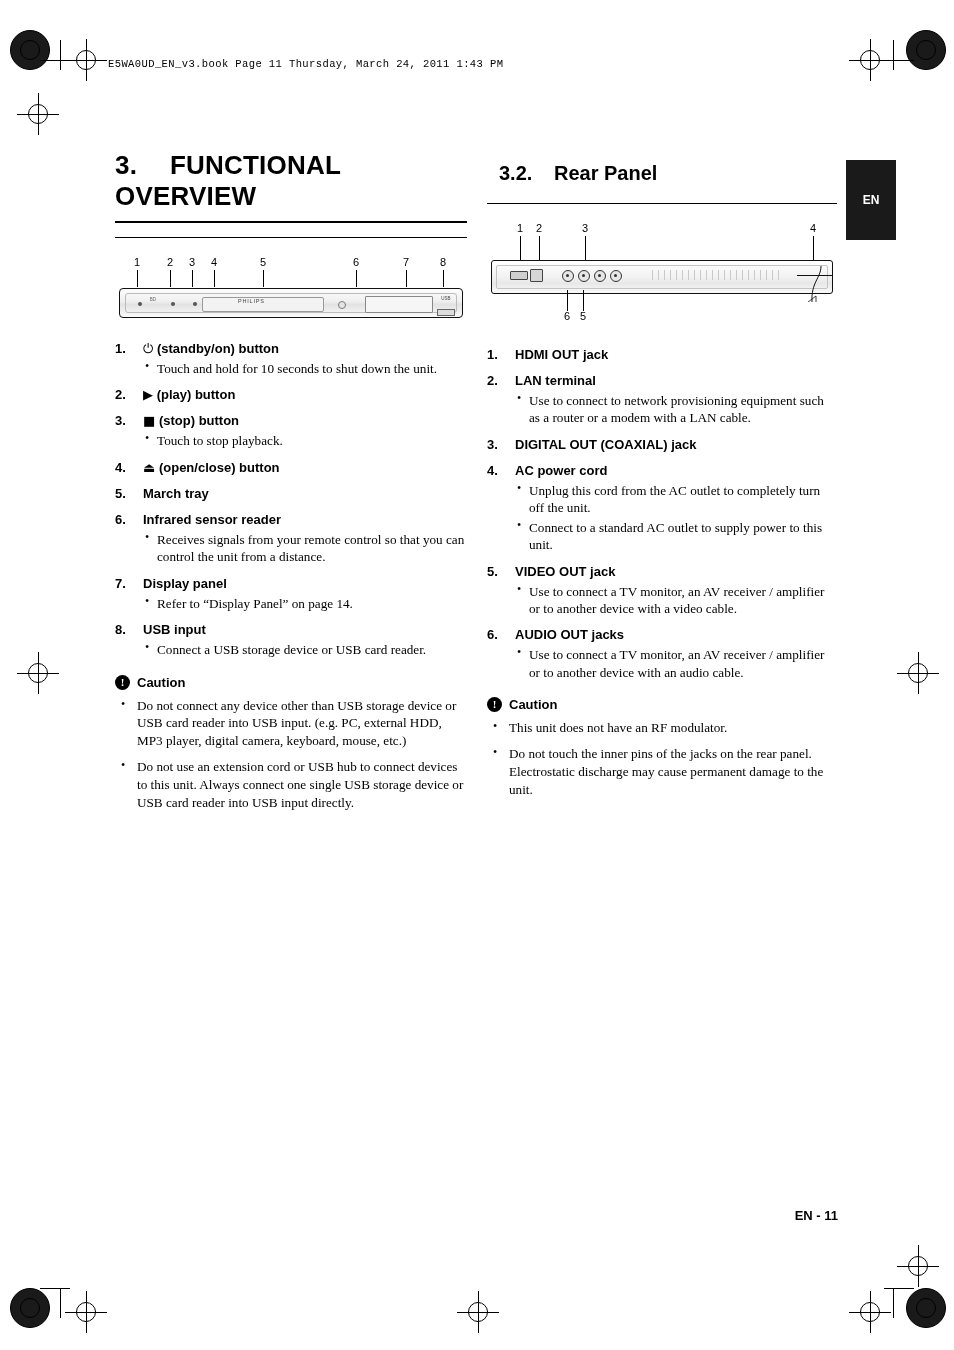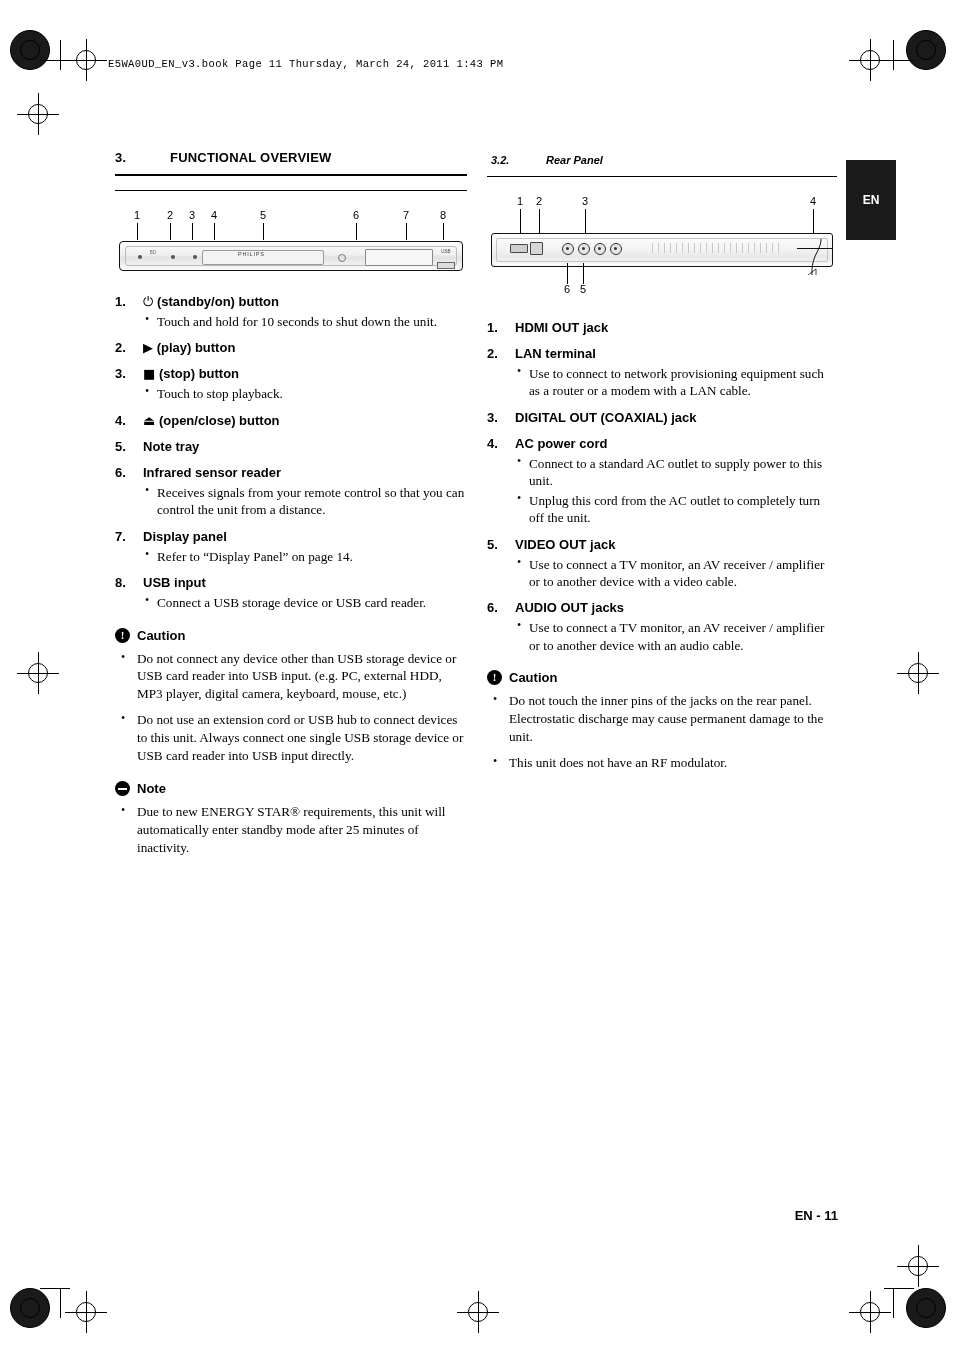--- a/index.html
+++ b/index.html
@@ -67,38 +67,37 @@
   .col {
     position: absolute;
     top: 150px;
     width: 352px;
   }
   .col-left { left: 115px; }
   .col-right { left: 487px; width: 350px; }
 
   h1.chapter {
     font-family: "Liberation Sans", sans-serif;
-    font-size: 13px;
+    font-size: 26px;
     font-weight: bold;
     margin: 0;
     padding: 0 0 9px 0;
     letter-spacing: 0.2px;
   }
   h1.chapter .num { display: inline-block; width: 55px; }
   .rule-thick {
     border-bottom: 2px solid #000;
     margin-bottom: 14px;
   }
   h2.section {
     font-family: "Liberation Sans", sans-serif;
-    font-size: 11px;
+    font-size: 20px;
     font-weight: bold;
-    margin: 4px;
+    margin: 12px;
     padding: 0 0 6px 0;
-    font-style: italic;
   }
   h2.section .num { display: inline-block; width: 55px; }
   .rule-thin {
     border-bottom: 1px solid #000;
     margin-bottom: 12px;
   }
 
   
   .item {
     margin-top: 10px;
@@ -595,21 +594,21 @@
     </ul>
   </div>
 
   <div class="item">
     <span class="inum">4.</span>
     <span class="ttl"><span class="sym">⏏</span> <span>(open/close) button</span></span>
   </div>
 
   <div class="item">
     <span class="inum">5.</span>
-    <span class="ttl">Note tray</span>
+    <span class="ttl">March tray</span>
   </div>
 
   <div class="item">
     <span class="inum">6.</span>
     <span class="ttl">Infrared sensor reader</span>
     <ul class="bullets">
       <li>Receives signals from your remote control so that you can control the unit from a distance.</li>
     </ul>
   </div>
 
@@ -633,31 +632,20 @@
     <div class="callout-head">
       <span class="ico">!</span>
       <span>Caution</span>
     </div>
     <ul>
       <li>Do not connect any device other than USB storage device or USB card reader into USB input.  (e.g. PC, external HDD, MP3 player, digital camera, keyboard, mouse, etc.)</li>
       <li>Do not use an extension cord or USB hub to connect devices to this unit. Always connect one single USB storage device or USB card reader into USB input directly.</li>
     </ul>
   </div>
 
-  <div class="callout">
-    <div class="callout-head">
-      <span class="ico note">
-          <span class="bar"></span>
-        </span>
-      <span>Note</span>
-    </div>
-    <ul>
-      <li>Due to new ENERGY STAR® requirements, this unit will automatically enter standby mode after 25 minutes of inactivity.</li>
-    </ul>
-  </div>
 
 </div>
 
 <div class="col col-right">
 
   <h2 class="section">
     <span class="num">3.2.</span><span>Rear Panel</span>
   </h2>
   <div class="rule-thin"></div>
 
@@ -738,22 +726,22 @@
 
   <div class="item">
     <span class="inum">3.</span>
     <span class="ttl">DIGITAL OUT (COAXIAL) jack</span>
   </div>
 
   <div class="item">
     <span class="inum">4.</span>
     <span class="ttl">AC power cord</span>
     <ul class="bullets">
+      <li>Unplug this cord from the AC outlet to completely turn off the unit.</li>
       <li>Connect to a standard AC outlet to supply power to this unit.</li>
-      <li>Unplug this cord from the AC outlet to completely turn off the unit.</li>
     </ul>
   </div>
 
   <div class="item">
     <span class="inum">5.</span>
     <span class="ttl">VIDEO OUT jack</span>
     <ul class="bullets">
       <li>Use to connect a TV monitor, an AV receiver / amplifier or to another device with a video cable.</li>
     </ul>
   </div>
@@ -765,20 +753,20 @@
       <li>Use to connect a TV monitor, an AV receiver / amplifier or to another device with an audio cable.</li>
     </ul>
   </div>
 
   <div class="callout">
     <div class="callout-head">
       <span class="ico">!</span>
       <span>Caution</span>
     </div>
     <ul>
+      <li>This unit does not have an RF modulator.</li>
       <li>Do not touch the inner pins of the jacks on the rear panel. Electrostatic discharge may cause permanent damage to the unit.</li>
-      <li>This unit does not have an RF modulator.</li>
     </ul>
   </div>
 
 </div>
 
 <div class="footer">EN - 11</div>
 
 </body></html>

